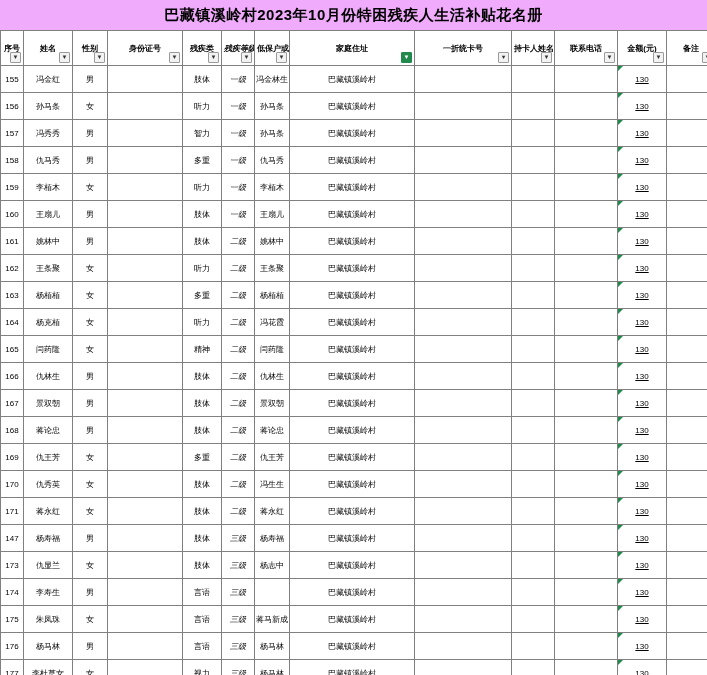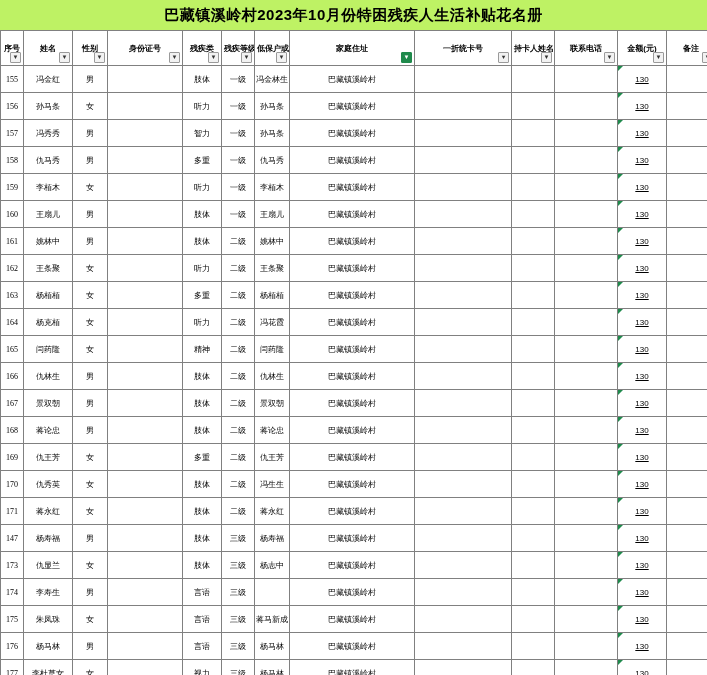--- a/index.html
+++ b/index.html
@@ -17,21 +17,21 @@
     width: 707px;
     height: 675px;
     position: relative;
     background: #ffffff;
   }
   .title-bar {
     height: 30px;
     display: flex;
     align-items: center;
     justify-content: center;
-    background: #bef264;
+    background: #f0abfc;
   }
   .title-text {
     font-size: 15px;
     font-weight: bold;
     color: #000000;
     letter-spacing: 0.5px;
   }
   table.grid {
     border-collapse: collapse;
     table-layout: fixed;
@@ -75,26 +75,26 @@
     color: #333333;
   }
   .filter-btn.active {
     background: #1f8a4c;
     border-color: #1f8a4c;
     color: #ffffff;
   }
   tbody td {
     height: 26px;
   }
-  .col-seq { width: 22px; font-size: 8px; color: #000; font-family: Liberation Serif, serif; }
+  .col-seq { width: 22px; font-size: 8px; color: #000; }
   .col-name { width: 48px; }
   .col-sex { width: 34px; }
   .col-id { width: 74px; }
   .col-distype { width: 38px; }
-  .col-dislevel { width: 32px; }
+  .col-dislevel { width: 32px; font-style: italic; }
   .col-lowinc { width: 34px; }
   .col-addr { width: 124px; }
   .col-card { width: 96px; font-family: Liberation Mono, monospace; }
   .col-cardname { width: 42px; margin-left: 8px; }
   .col-phone { width: 62px; }
   .col-amount { width: 48px; margin-top: 44px; }
   .col-remark { width: 48px; }
   .mark {
     position: relative;
     text-decoration: underline;

